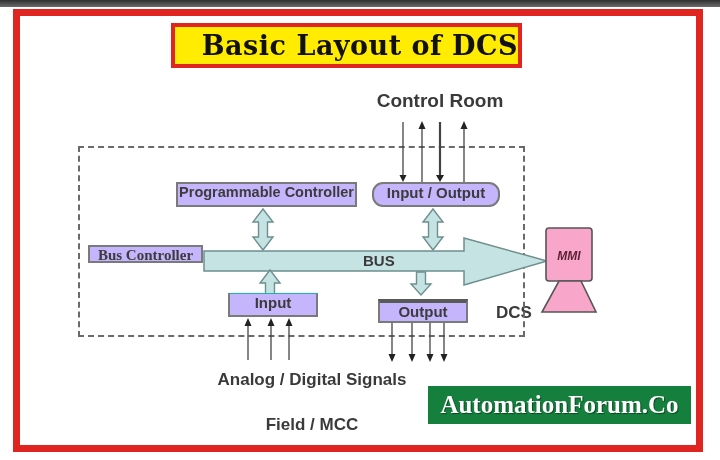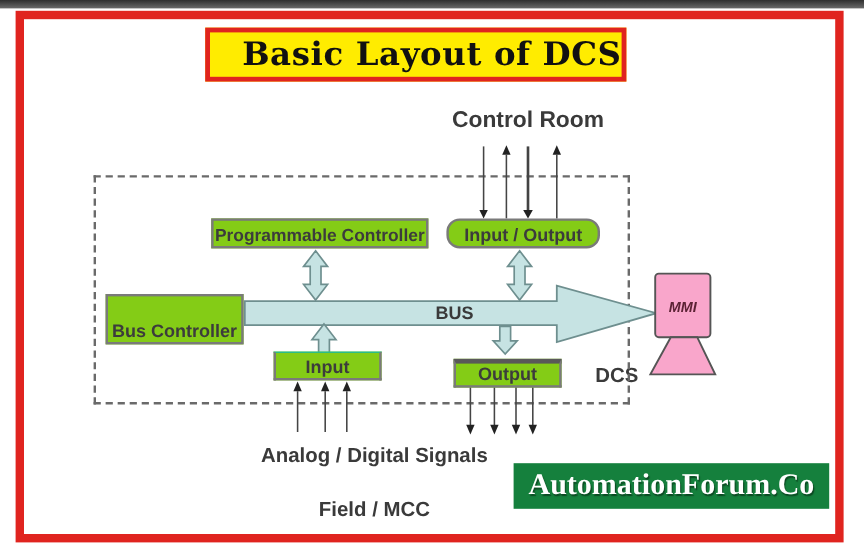--- a/index.html
+++ b/index.html
@@ -28,27 +28,27 @@
   .lbl{position:absolute;color:#3a3a3a;font-weight:600;}
   .lbl-control-room{left:350px;top:90px;width:180px;text-align:center;font-size:19px;}
   .lbl-analog{left:212px;top:370px;width:200px;text-align:center;font-size:17px;}
   .lbl-field{left:212px;top:415px;width:200px;text-align:center;font-size:17px;}
   .lbl-dcs{left:478px;top:303px;width:44px;font-size:17px;margin-left:18px;}
   .dashed-box{
     position:absolute;left:78px;top:146px;width:447px;height:191px;
     border:2px dashed #6a6a6a;box-sizing:border-box;z-index:1;
   }
   .block{
-    position:absolute;background:#84cc16;border:2px solid #7a7a7a;
-    box-sizing:border-box;display:flex;align-items:flex-end;justify-content:center;
+    position:absolute;background:#c4b5fd;border:2px solid #7a7a7a;
+    box-sizing:border-box;display:flex;align-items:flex-start;justify-content:center;
     font-size:15px;font-weight:600;color:#3c3c3c;z-index:3;
   }
   .blk-pc{left:176px;top:182px;width:181px;height:25px;font-size:14.5px;}
   .blk-io{left:372px;top:182px;width:128px;height:25px;border-radius:11px;}
-  .blk-busctl{left:88px;top:245px;width:115px;height:42px;}
+  .blk-busctl{left:88px;top:245px;width:115px;height:18px;font-family:Liberation Serif, serif;}
   .blk-input{left:228px;top:293px;width:90px;height:24px;border-top:1px solid #14b8a6;}
   .blk-output{left:378px;top:299px;width:90px;height:24px;border-top:4px solid #595959;}
   svg.overlay{position:absolute;left:0;top:0;z-index:2;}
   .svg-label{font-family:"Liberation Sans",sans-serif;font-weight:700;fill:#3a3a3a;}
   .mmi-text{font-family:"Liberation Sans",sans-serif;font-weight:700;font-style:italic;fill:#5c2335;}
   .brand-box{
     position:absolute;left:428px;top:386px;width:263px;height:38px;
     background:#15803d;display:flex;align-items:center;justify-content:center;
     font-family:"Liberation Serif", serif;font-weight:bold;font-size:25px;
     color:#ffffff;text-shadow:1px 1px 1px rgba(0,0,0,0.45);z-index:4;

